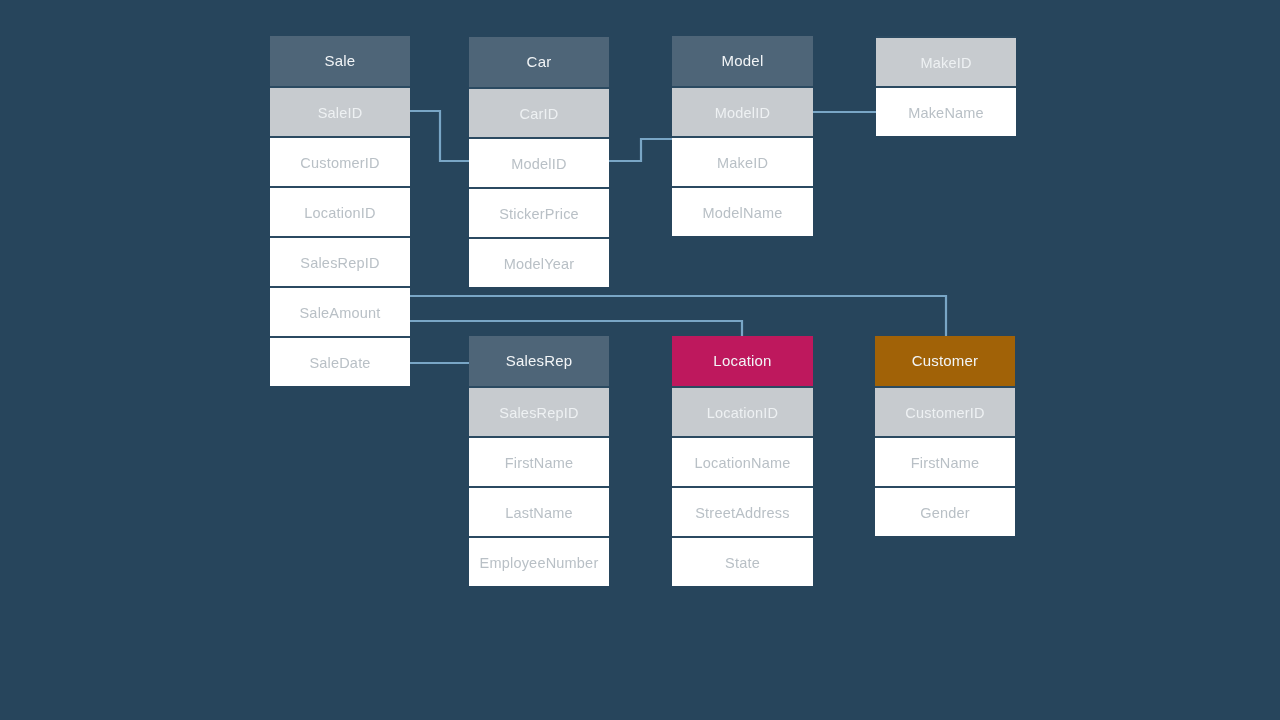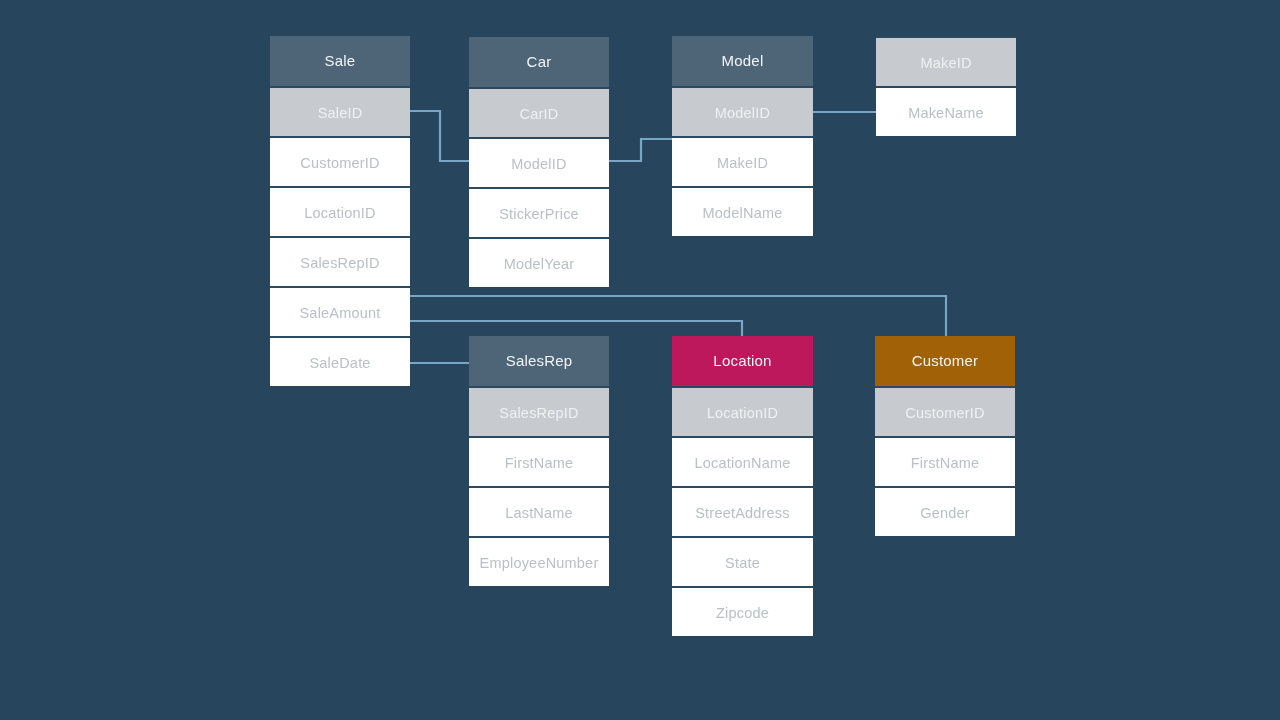--- a/index.html
+++ b/index.html
@@ -111,21 +111,20 @@
         <div class="field">FirstName</div>
         <div class="field">LastName</div>
         <div class="field">EmployeeNumber</div>
       </div>
       <div class="entity" style="left: 672px; top: 336px; width: 141px;">
         <div class="entity-header" style="background: #be185d;">Location</div>
         <div class="field pk">LocationID</div>
         <div class="field">LocationName</div>
         <div class="field">StreetAddress</div>
         <div class="field">State</div>
-        <div class="field">Zipcode</div>
       </div>
       <div class="entity" style="left: 875px; top: 336px; width: 140px;">
         <div class="entity-header" style="background: #a16207;">Customer</div>
         <div class="field pk">CustomerID</div>
         <div class="field">FirstName</div>
         <div class="field">Gender</div>
       </div>
     </div>
 
 </div>

